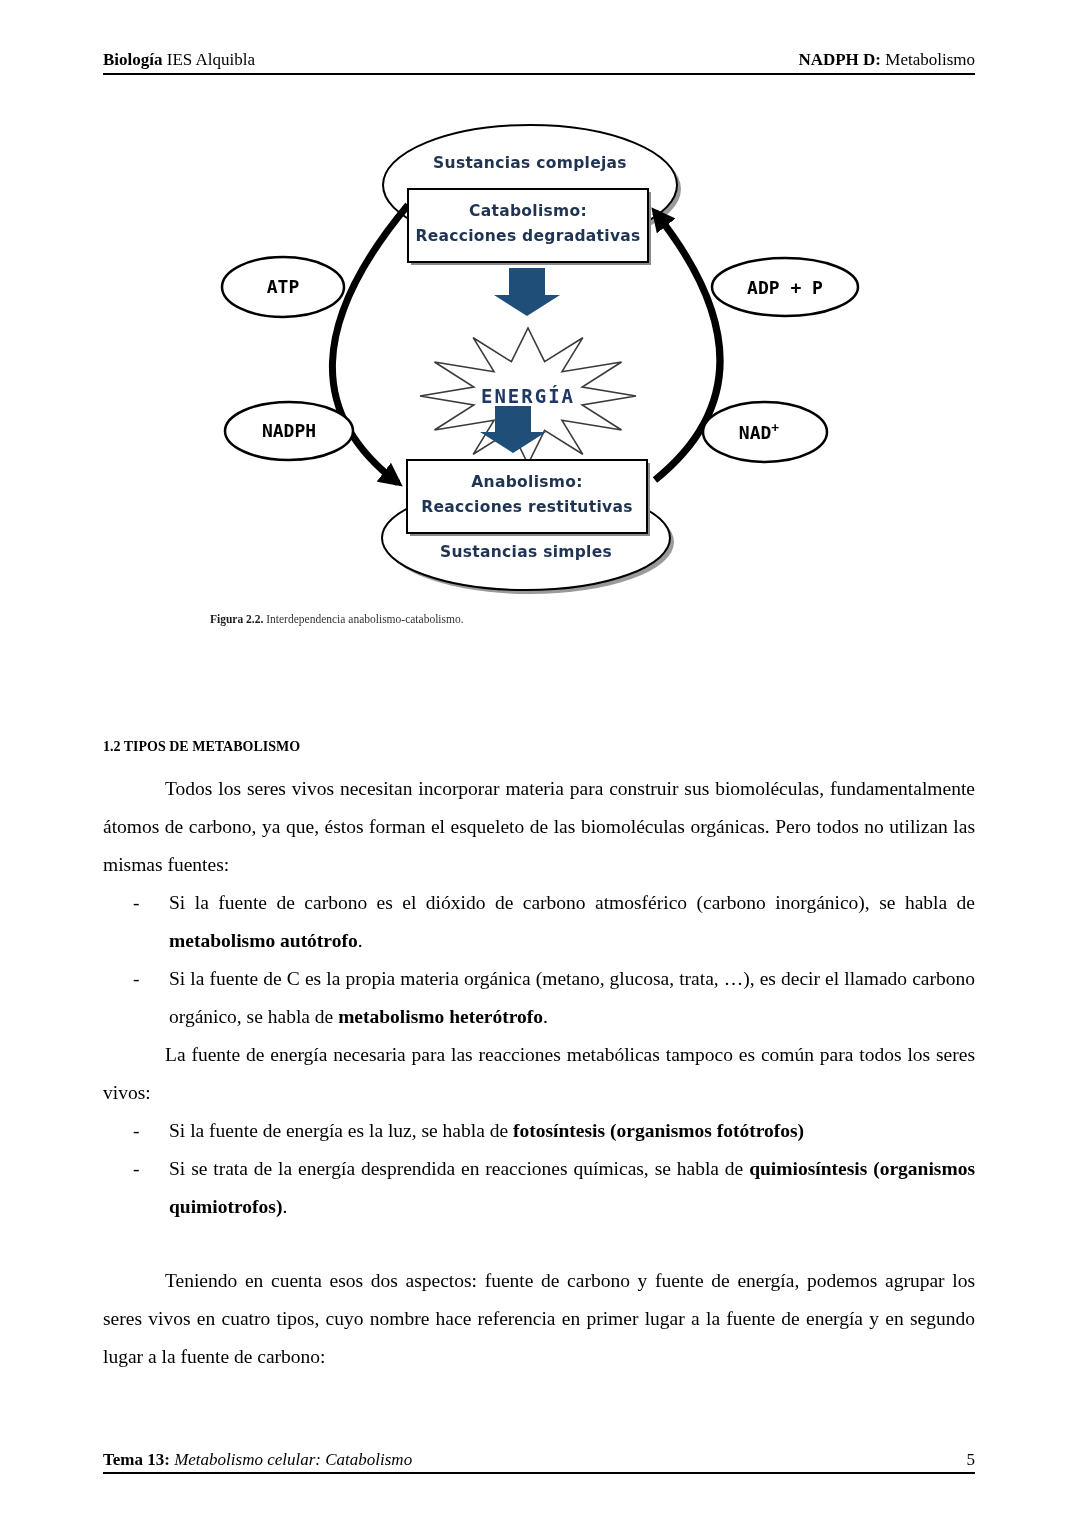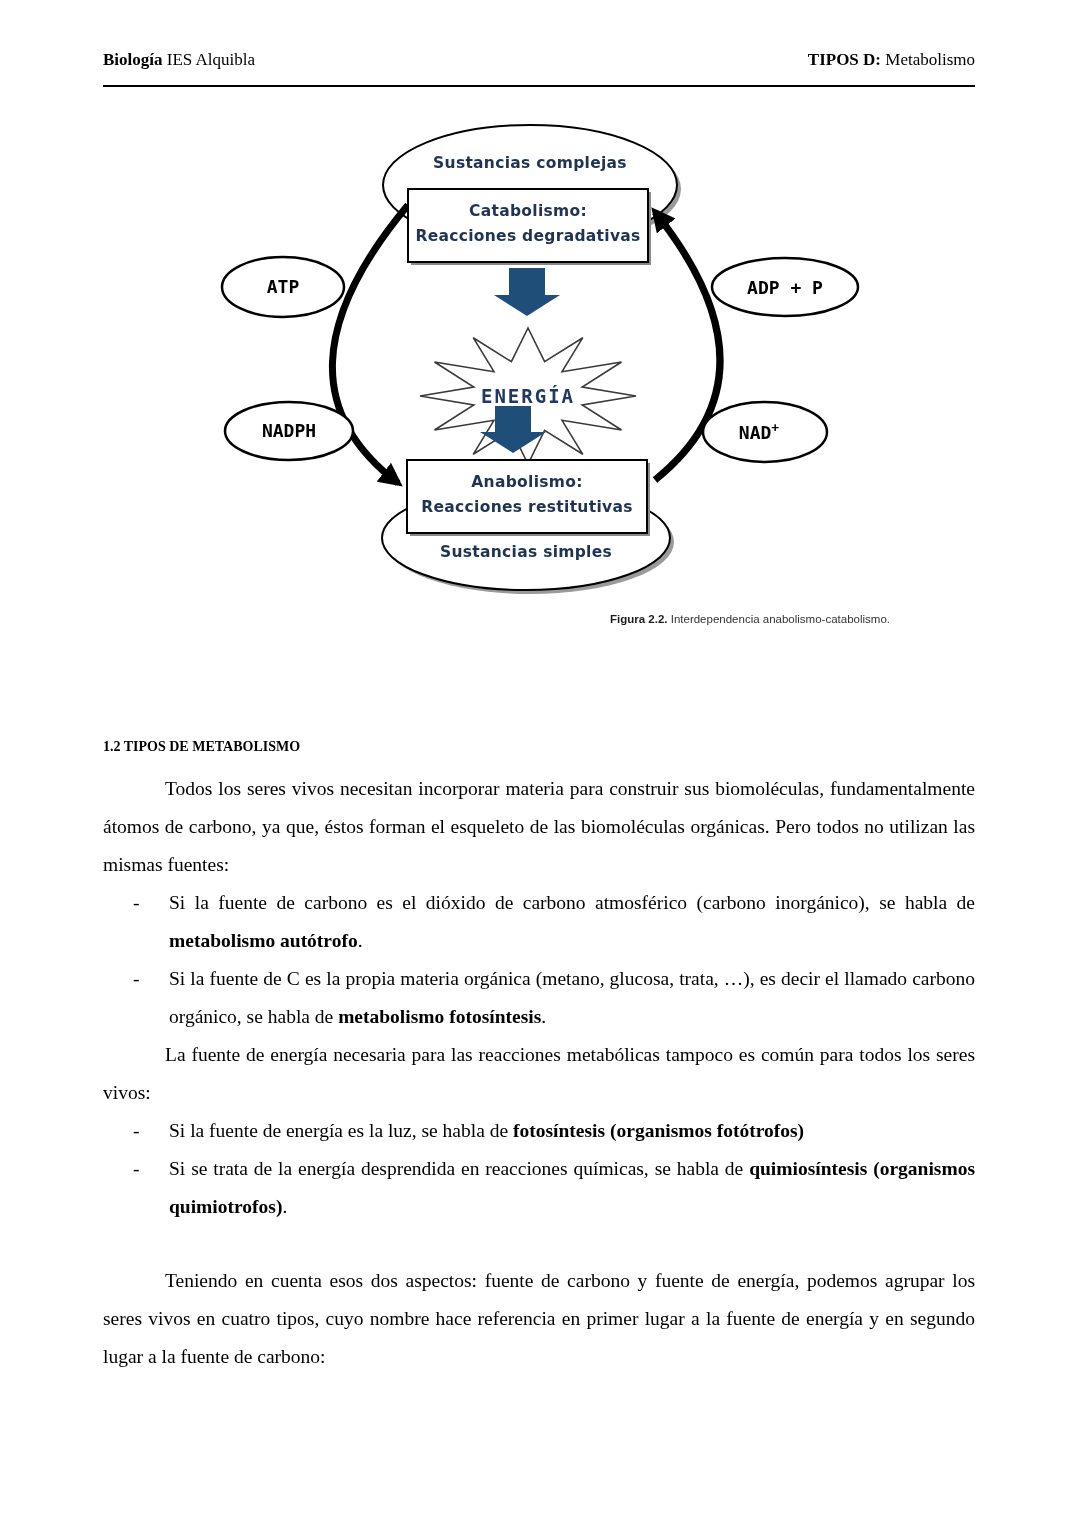--- a/index.html
+++ b/index.html
@@ -17,40 +17,40 @@
   
   .header {
     position: absolute;
     left: 103px;
     top: 50px;
     width: 872px;
     display: flex;
     justify-content: space-between;
     align-items: flex-end;
     border-bottom: 2.5px solid #000;
-    padding-bottom: 15px;
+    padding-bottom: 3px;
     font-size: 17px;
     line-height: 20px;
   }
   .b { font-weight: bold; }
   .it { font-style: italic; }
 
   
   .diagram-svg {
     position: absolute;
     left: 210px;
     top: 115px;
   }
   .figure-caption {
     position: absolute;
     left: 210px;
     top: 613px;
     width: 680px;
-    text-align: right;
-    font-family: Liberation Sans, sans-serif;
+    text-align: left;
+    font-family: Liberation Serif, serif;
     font-size: 11.5px;
     color: #333;
   }
   .figure-caption .cap-bold { font-weight: bold; color: #1c1c1c; }
 
   svg text.lbl {
     font-family: "DejaVu Sans", sans-serif;
     font-weight: bold;
     font-size: 15.5px;
     fill: #1f3352;
@@ -118,21 +118,21 @@
     line-height: 20px;
   }
 </style>
 </head>
 <body>
 
 <div class="page">
 
   <div class="header">
     <div><span class="b">Biología</span><span> IES Alquibla</span></div>
-    <div><span class="b">TIPOS D:</span><span> Metabolismo</span></div>
+    <div><span class="b">NADPH D:</span><span> Metabolismo</span></div>
   </div>
 
   <svg class="diagram-svg" width="680" height="495" viewBox="0 0 680 495">
     <defs>
       <marker id="ah" viewBox="0 0 10 10" refX="7.5" refY="5" markerWidth="3.4" markerHeight="3.4" orient="auto">
         <path d="M0,0 L10,5 L0,10 z" fill="#000"></path>
       </marker>
     </defs>
 
     <ellipse cx="324" cy="74" rx="147" ry="60" fill="#9a9a9a"></ellipse>
@@ -184,31 +184,35 @@
     <div class="section-heading">1.2 TIPOS DE METABOLISMO</div>
 
     <p class="para"><span>Todos los seres vivos necesitan incorporar materia para construir sus biomoléculas, fundamentalmente átomos de carbono, ya que, éstos forman el esqueleto de las biomoléculas orgánicas. Pero todos no utilizan las mismas fuentes:</span></p>
 
     <div class="bullet">
       <span class="dash">-</span>
       <span class="btxt"><span>Si la fuente de carbono es el dióxido de carbono atmosférico (carbono inorgánico), se habla de </span><span style="font-weight: bold;">metabolismo autótrofo</span><span>.</span></span>
     </div>
     <div class="bullet">
       <span class="dash">-</span>
-      <span class="btxt"><span>Si la fuente de C es la propia materia orgánica (metano, glucosa, trata, …), es decir el llamado carbono orgánico, se habla de </span><span style="font-weight: bold;">metabolismo fotosíntesis</span><span>.</span></span>
+      <span class="btxt"><span>Si la fuente de C es la propia materia orgánica (metano, glucosa, trata, …), es decir el llamado carbono orgánico, se habla de </span><span style="font-weight: bold;">metabolismo heterótrofo</span><span>.</span></span>
     </div>
 
     <p class="para"><span>La fuente de energía necesaria para las reacciones metabólicas tampoco es común para todos los seres vivos:</span></p>
 
     <div class="bullet">
       <span class="dash">-</span>
       <span class="btxt"><span>Si la fuente de energía es la luz, se habla de </span><span style="font-weight: bold;">fotosíntesis</span><span> </span><span style="font-weight: bold;">(organismos fotótrofos)</span></span>
     </div>
     <div class="bullet">
       <span class="dash">-</span>
       <span class="btxt"><span>Si se trata de la energía desprendida en reacciones químicas, se habla de </span><span style="font-weight: bold;">quimiosíntesis</span><span> </span><span style="font-weight: bold;">(organismos quimiotrofos)</span><span>.</span></span>
     </div>
 
     <p class="para spaced"><span>Teniendo en cuenta esos dos aspectos: fuente de carbono y fuente de energía, podemos agrupar los seres vivos en cuatro tipos, cuyo nombre hace referencia en primer lugar a la fuente de energía y en segundo lugar a la fuente de carbono:</span></p>
   </div>
 
+  <div class="footer">
+    <div><span class="b">Tema 13:</span><span class="it">  Metabolismo celular: Catabolismo</span></div>
+    <div>5</div>
+  </div>
 
 </div>
 
 </body></html>

